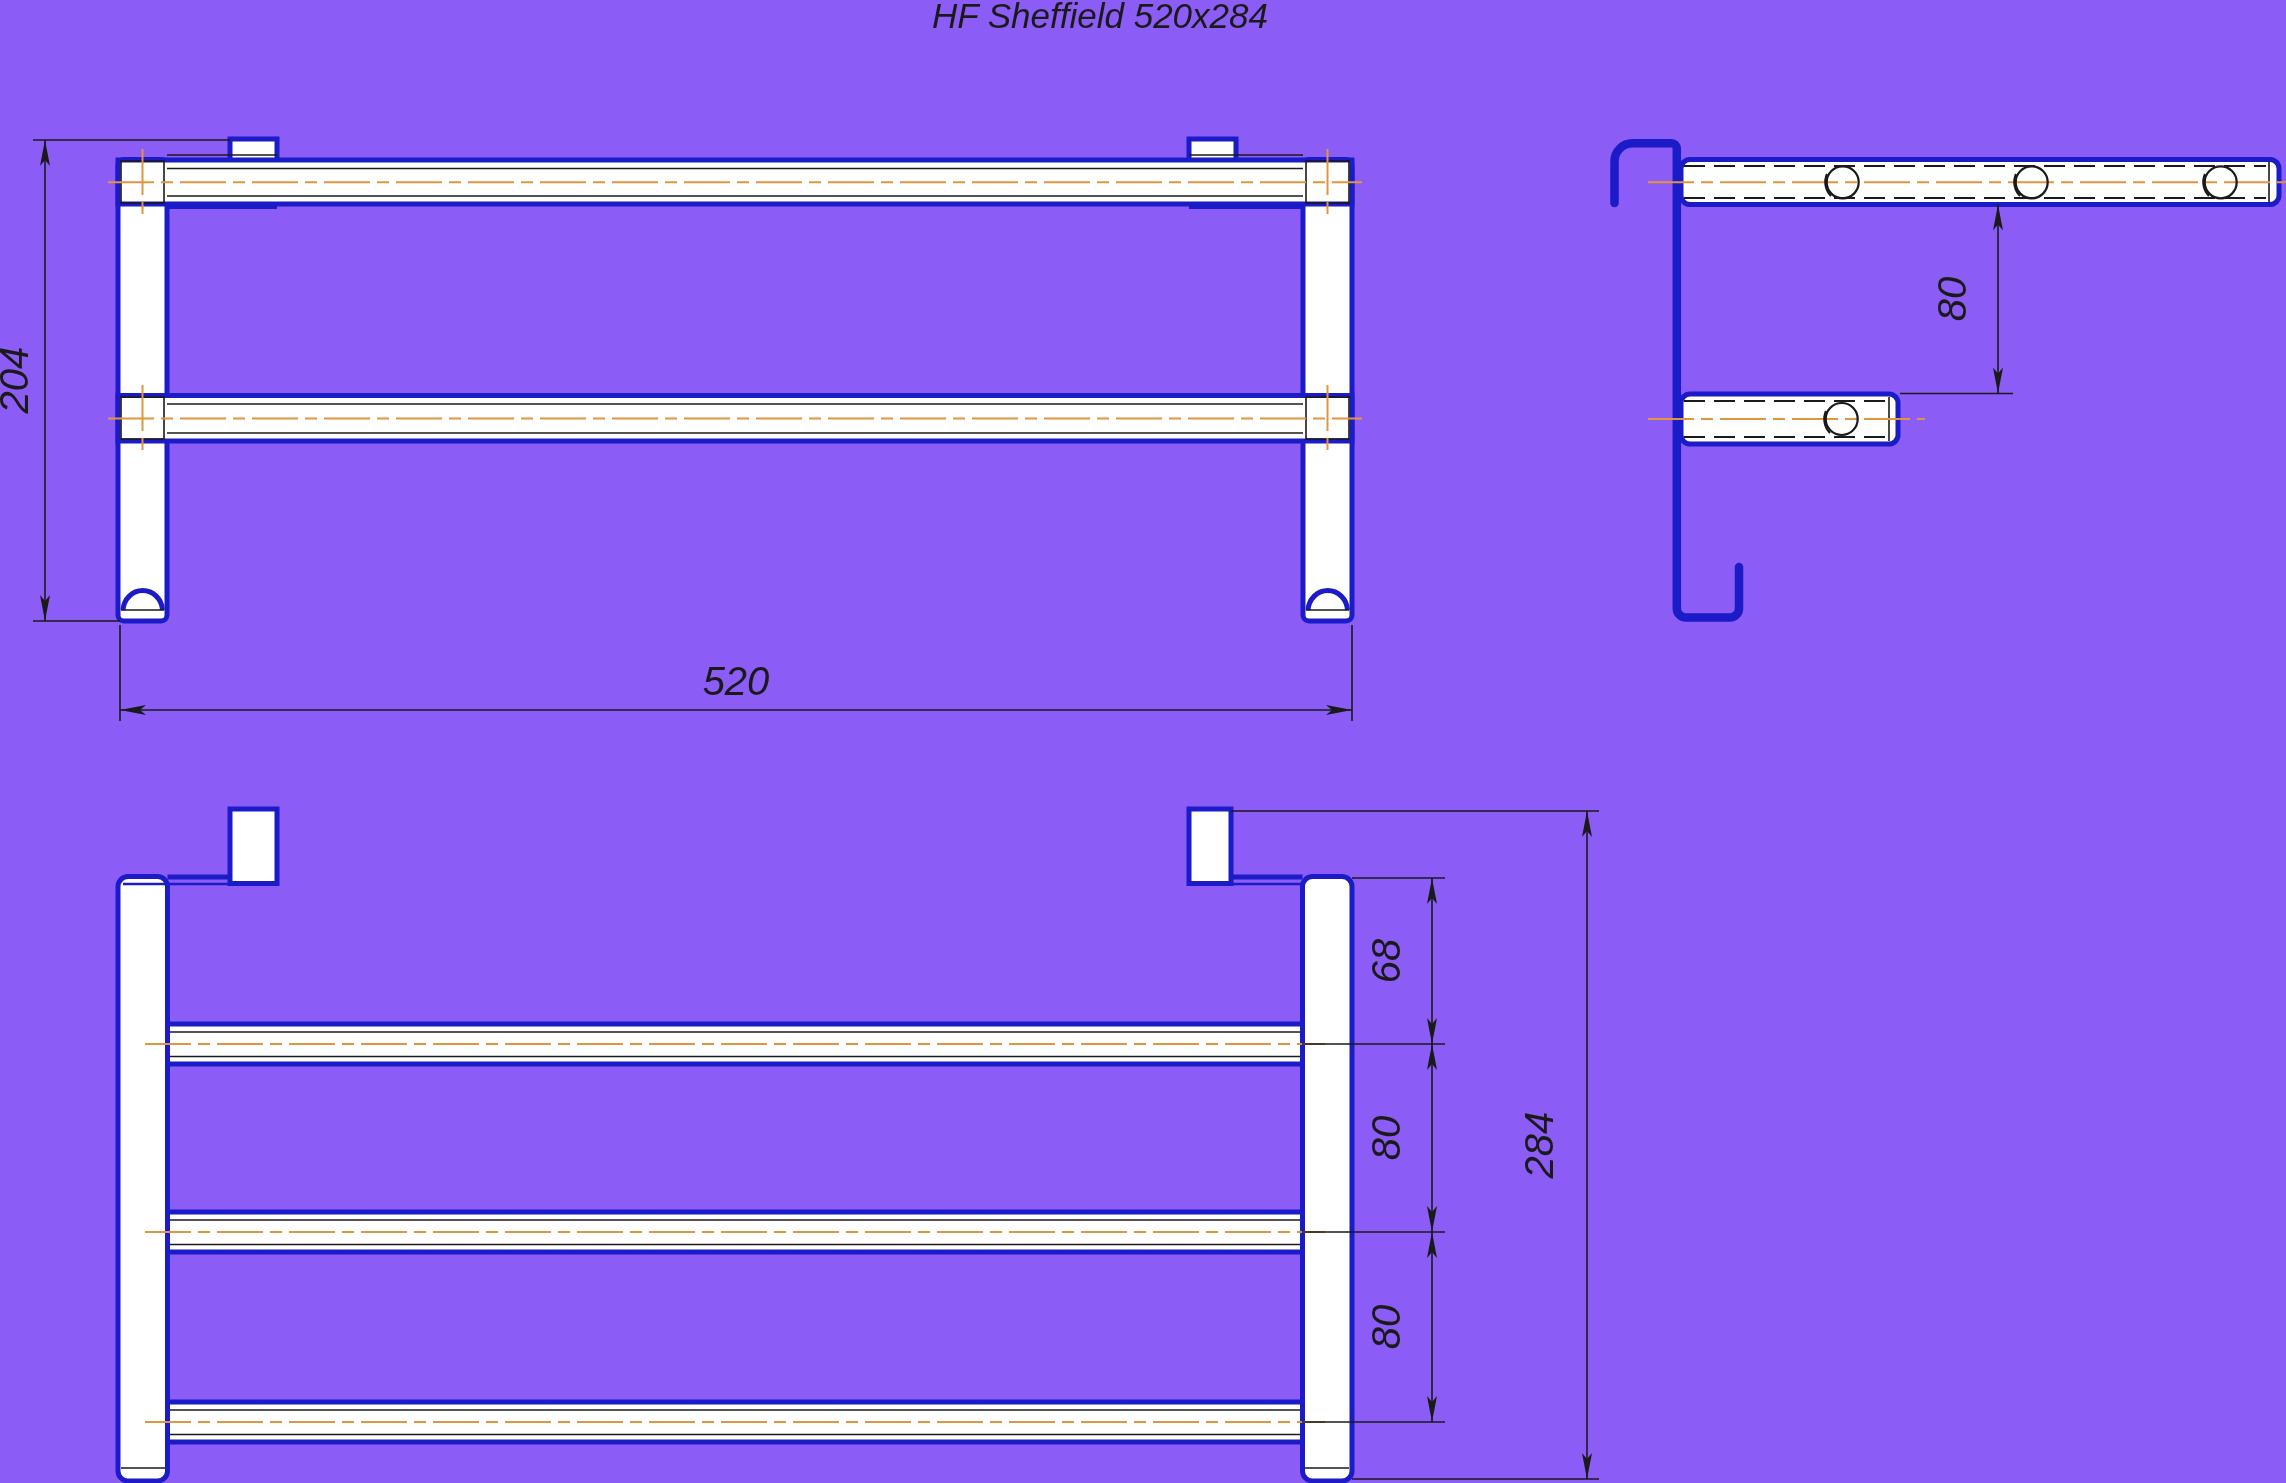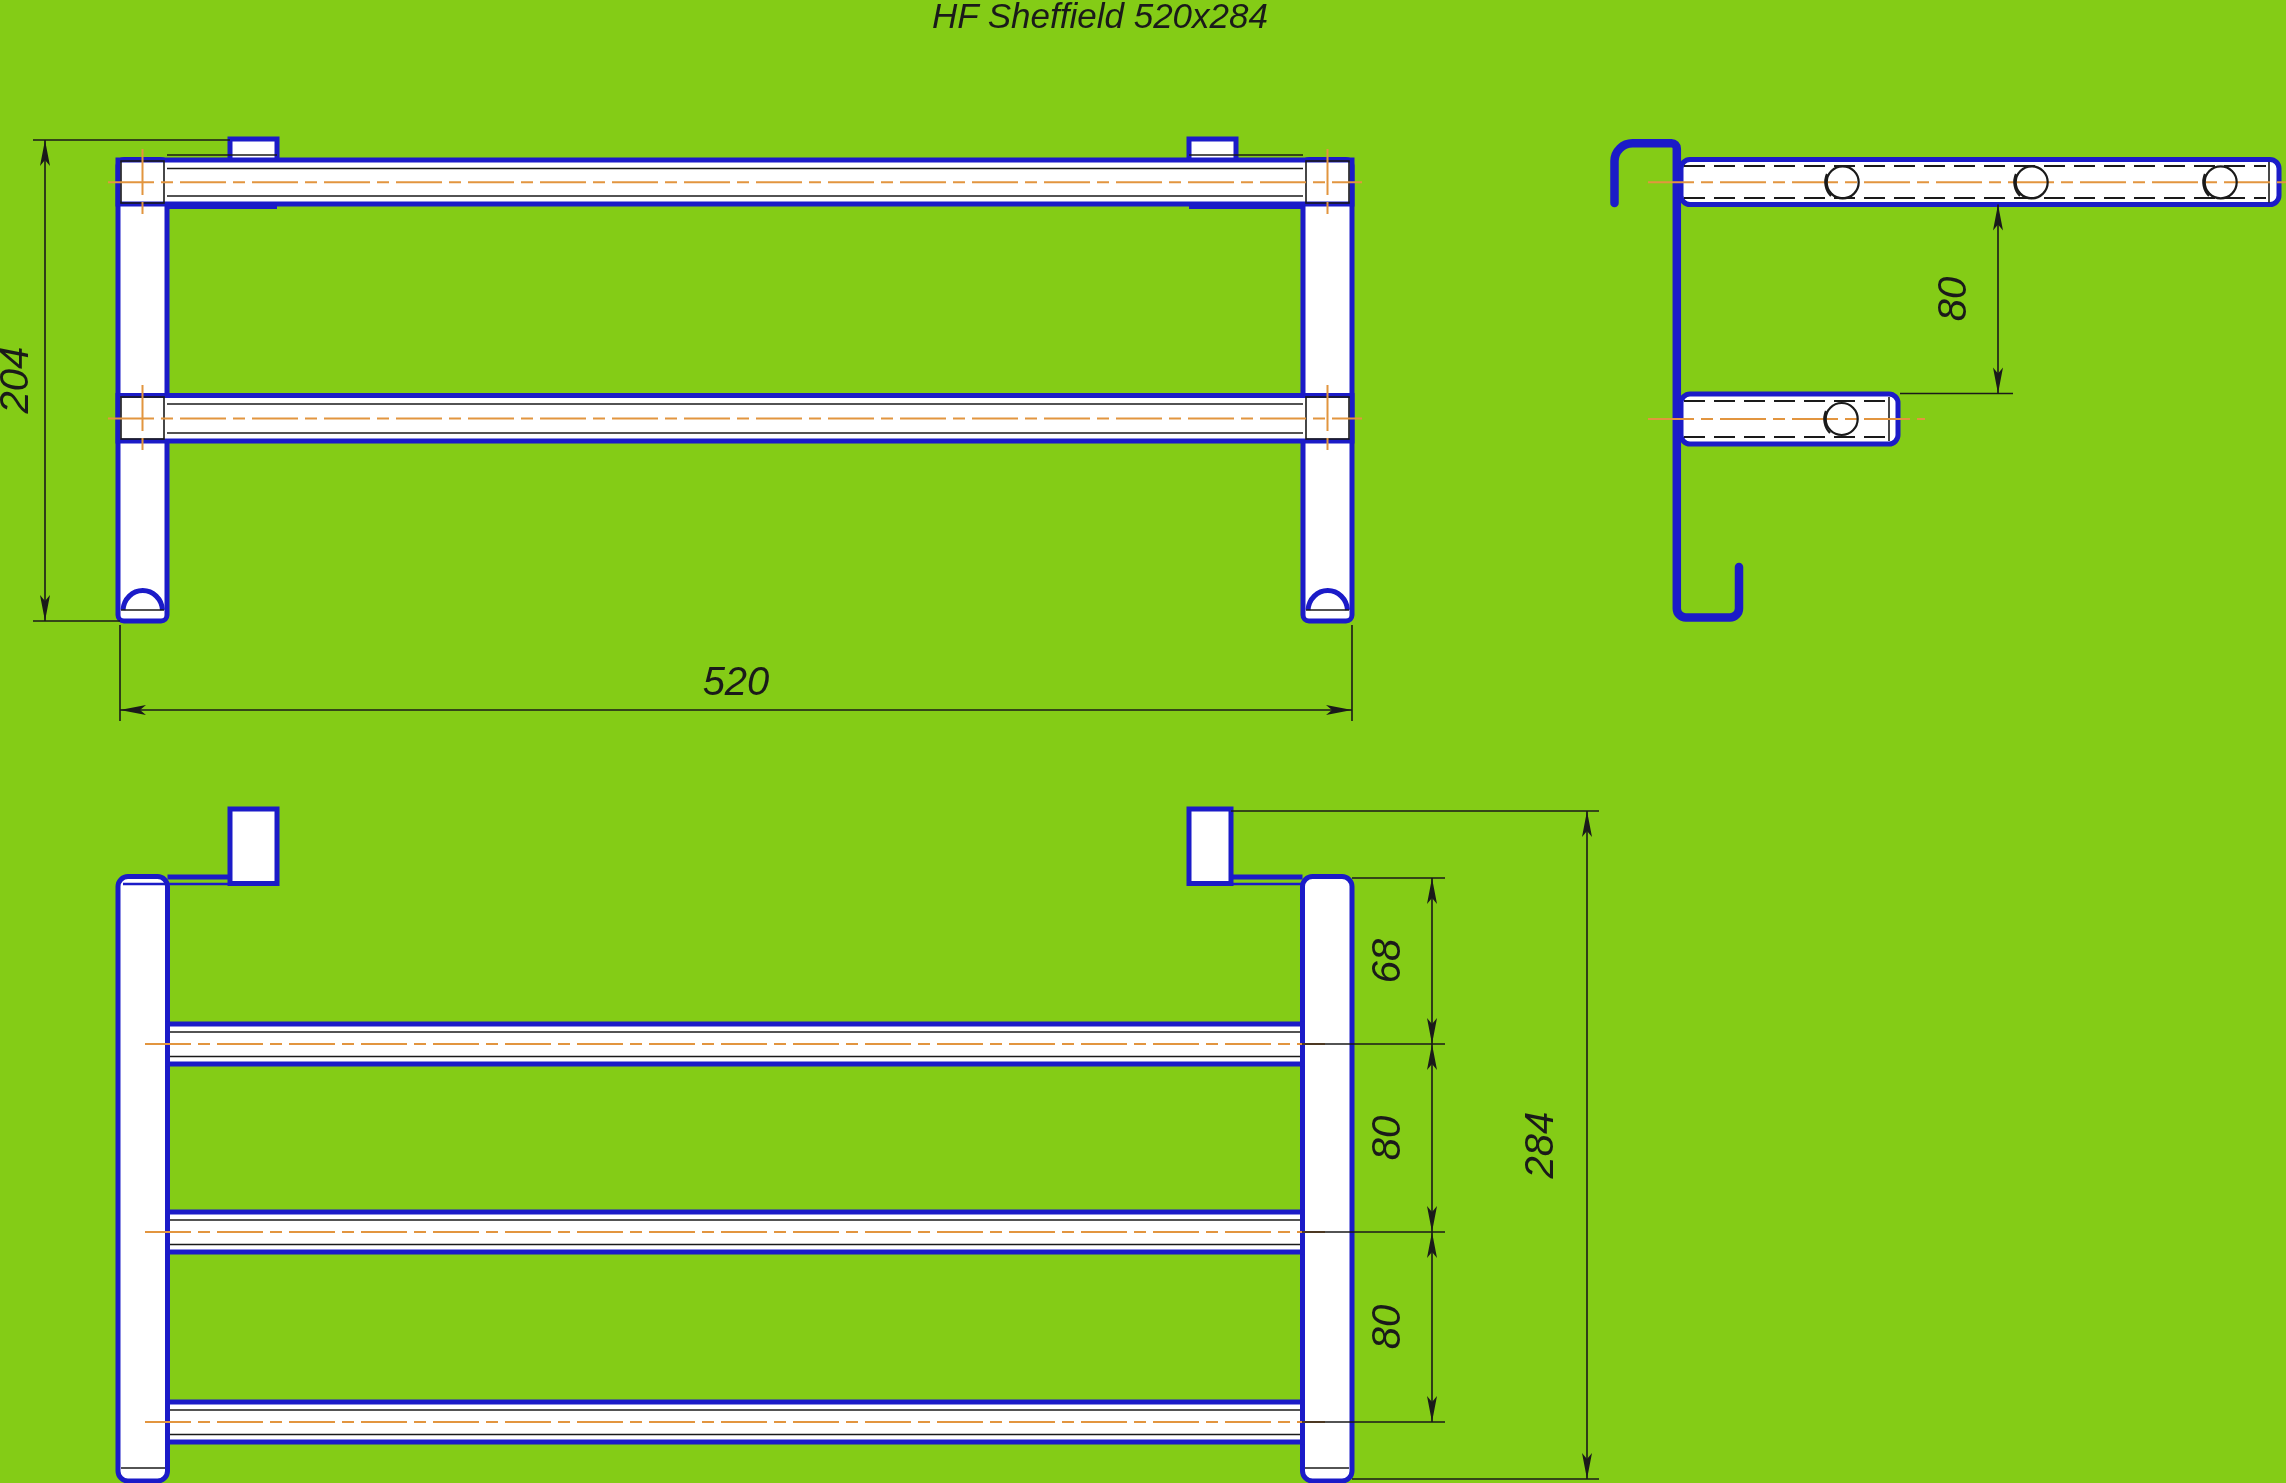--- a/index.html
+++ b/index.html
@@ -1,16 +1,16 @@
 <!DOCTYPE html>
 <html><head>
 <meta charset="utf-8">
 <style>
   html,body{margin:0;padding:0;background:#ffffff;}
-  .drawing-wrap{width:2286px;height:1483px;background:#84cc16;position:relative;overflow:hidden;}
+  .drawing-wrap{width:2286px;height:1483px;background:#8b5cf6;position:relative;overflow:hidden;}
   svg{display:block;}
   
   .blue   {stroke:#1b1bc8;fill:none;stroke-width:5;}
   .blueF  {stroke:#1b1bc8;fill:#ffffff;stroke-width:5;}
   .blueHook{stroke:#1b1bc8;fill:none;stroke-width:8.5;stroke-linecap:round;}
   .blueThin{stroke:#1b1bc8;fill:none;stroke-width:2.5;}
   .thin   {stroke:#1a1a1a;fill:none;stroke-width:1.6;}
   .hidden-dash{stroke:#1a1a1a;fill:none;stroke-width:2;stroke-dasharray:21 9;}
   .center {stroke:#e2953f;fill:none;stroke-width:2;stroke-dasharray:46 7 12 7;}
   .hole   {stroke:#1a1a1a;fill:none;stroke-width:2.2;}

